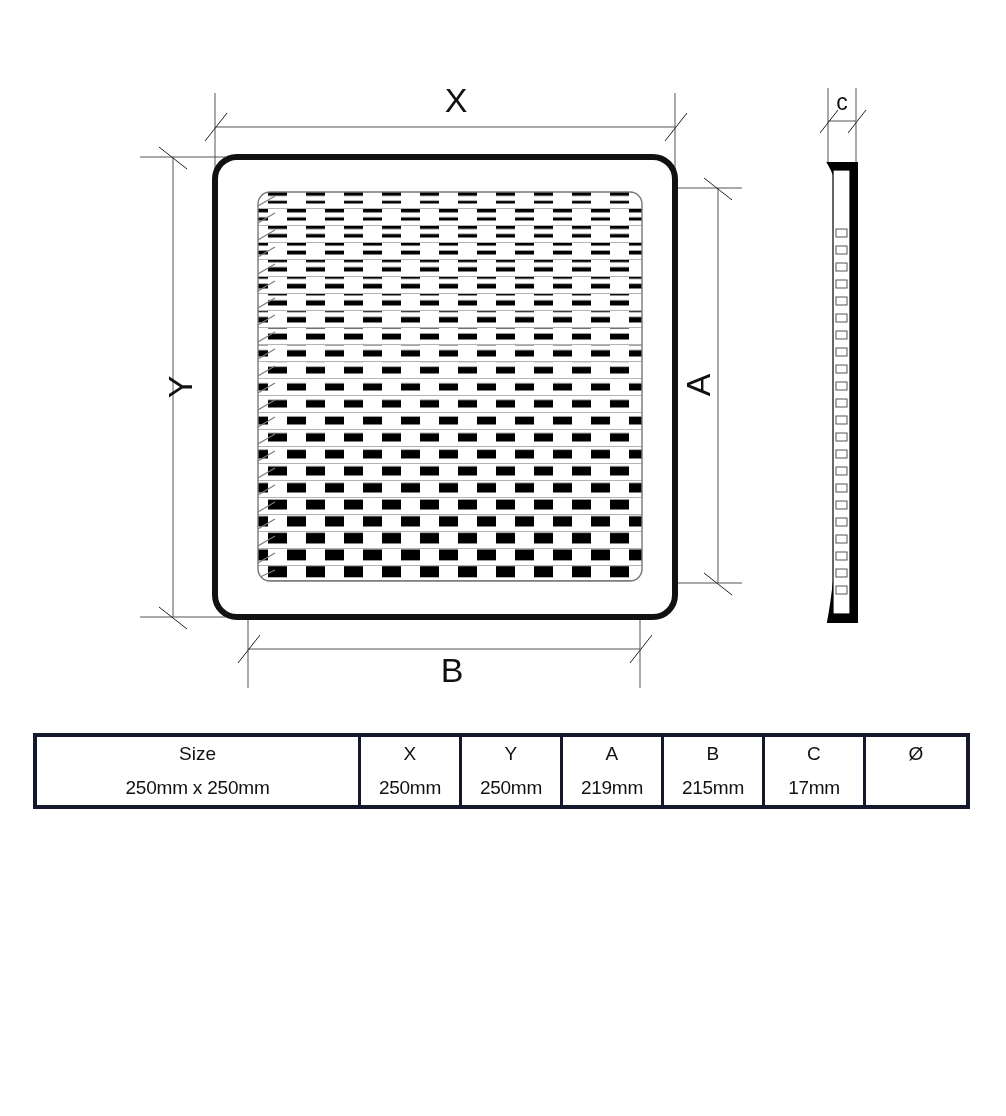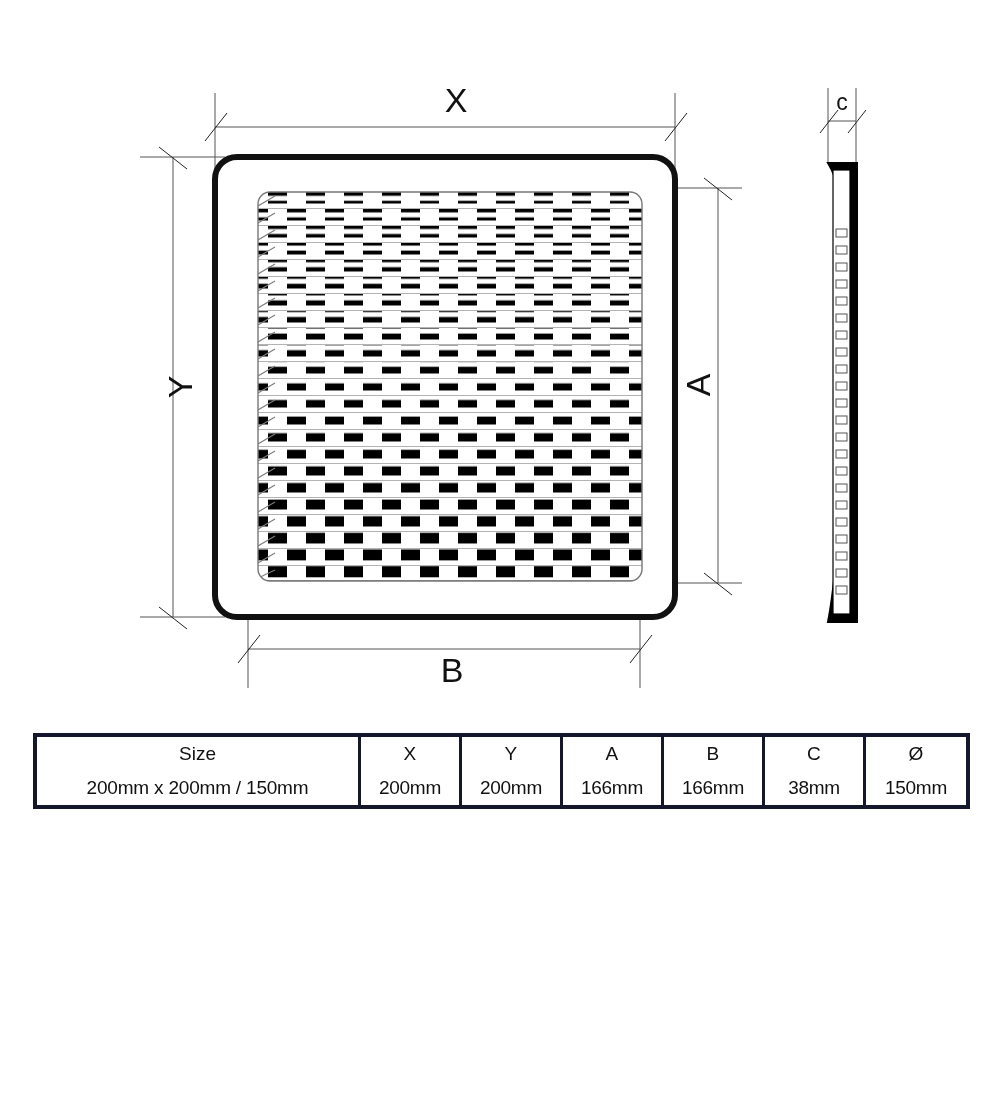--- a/index.html
+++ b/index.html
@@ -369,23 +369,23 @@
         <th class="head-cell">X</th>
         <th class="head-cell">Y</th>
         <th class="head-cell">A</th>
         <th class="head-cell">B</th>
         <th class="head-cell">C</th>
         <th class="head-cell">Ø</th>
       </tr>
     </thead>
     <tbody>
       <tr>
-        <td class="size-cell">200mm x 200mm / 150mm</td>
-        <td class="val-cell">200mm</td>
-        <td class="val-cell">200mm</td>
-        <td class="val-cell">166mm</td>
-        <td class="val-cell">166mm</td>
-        <td class="val-cell">38mm</td>
-        <td class="val-cell">150mm</td>
+        <td class="size-cell">250mm x 250mm</td>
+        <td class="val-cell">250mm</td>
+        <td class="val-cell">250mm</td>
+        <td class="val-cell">219mm</td>
+        <td class="val-cell">215mm</td>
+        <td class="val-cell">17mm</td>
+        <td class="val-cell empty"></td>
       </tr>
     </tbody>
   </table>
 </div>
 
 </body></html>

